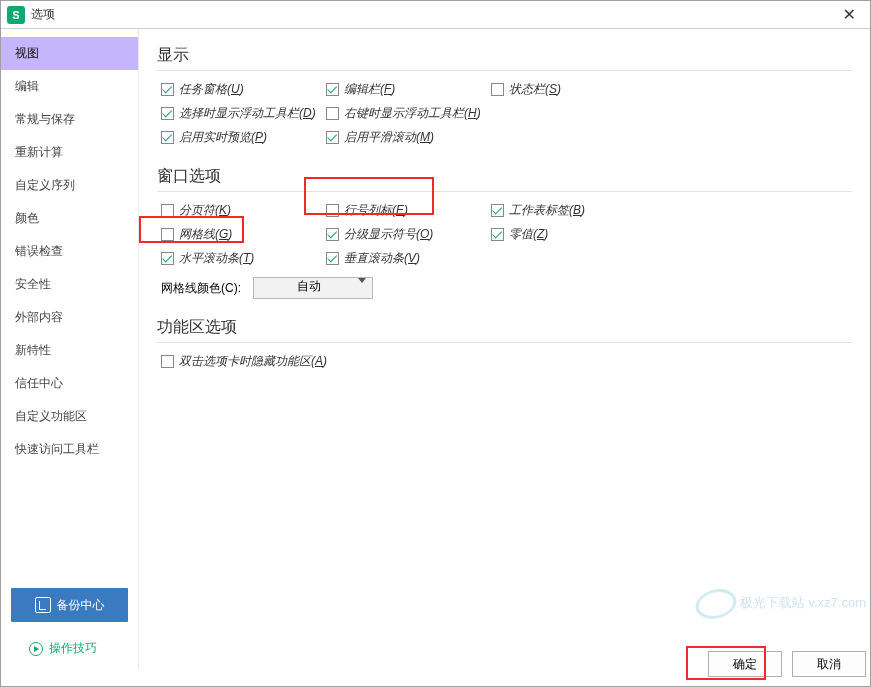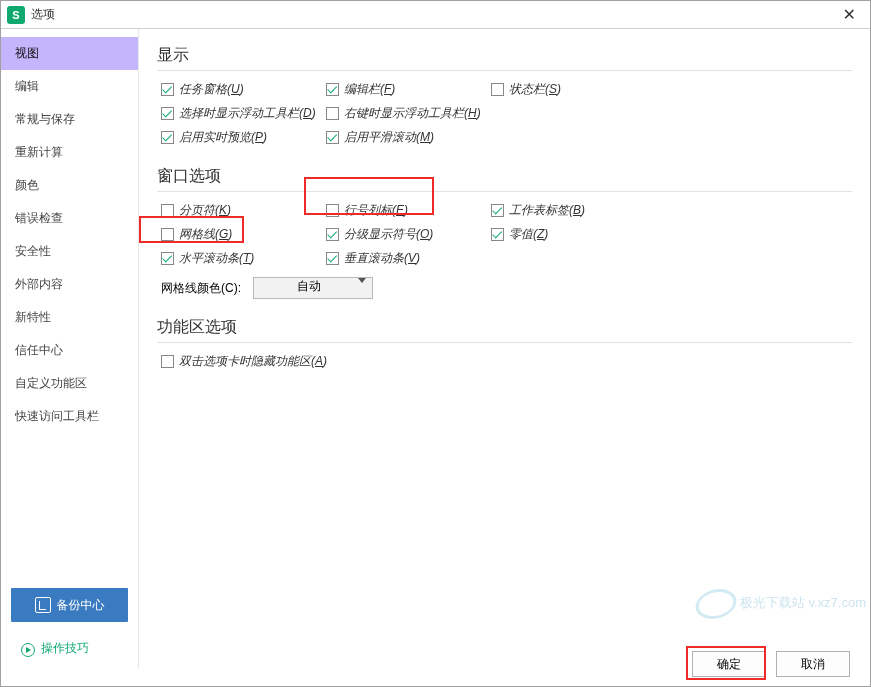--- a/index.html
+++ b/index.html
@@ -84,23 +84,23 @@
 }
 .backup-btn .bicon::after {
   content: "";
   position: absolute;
   left: 3px; top: 3px;
   width: 6px; height: 8px;
   border-left: 1.5px solid #fff;
   border-bottom: 1.5px solid #fff;
 }
 .tips {
-  padding: 8px 20px 12px;
-  display: flex;
-  align-items: flex-end;
+  padding: 8px 28px 12px;
+  display: flex;
+  align-items: center;
   color: #0fa96f;
   cursor: pointer;
   font-family: Liberation Mono, monospace;
 }
 .tips .picon {
   width: 14px; height: 14px;
   border: 1.5px solid #0fa96f;
   border-radius: 50%;
   margin-right: 6px;
   position: relative;
@@ -206,21 +206,21 @@
   transform: skewX(-15deg);
   vertical-align:middle;
   margin-right:4px;
 }
 .footer {
   height: 40px;
   width: 100%;
   display: flex;
   align-items: center;
   justify-content: flex-end;
-  padding-right: 20px;
+  padding-right: 4px;
   position: absolute;
   bottom: 2px;
   left: 0;
 }
 .btn {
   width: 74px;
   height: 26px;
   border: 1px solid #b0b0b0;
   background: #fdfdfd;
   display: inline-flex;
@@ -244,20 +244,21 @@
   <span class="close">✕</span>
 </div>
 
 <div class="main">
 
   <div class="sidebar">
     <div class="sidebar-item active"><span>视图</span></div>
     <div class="sidebar-item"><span>编辑</span></div>
     <div class="sidebar-item"><span>常规与保存</span></div>
     <div class="sidebar-item"><span>重新计算</span></div>
+    <div class="sidebar-item"><span>自定义序列</span></div>
     <div class="sidebar-item"><span>颜色</span></div>
     <div class="sidebar-item"><span>错误检查</span></div>
     <div class="sidebar-item"><span>安全性</span></div>
     <div class="sidebar-item"><span>外部内容</span></div>
     <div class="sidebar-item"><span>新特性</span></div>
     <div class="sidebar-item"><span>信任中心</span></div>
     <div class="sidebar-item"><span>自定义功能区</span></div>
     <div class="sidebar-item"><span>快速访问工具栏</span></div>
     <div class="spacer"></div>
     <div class="backup-btn">

